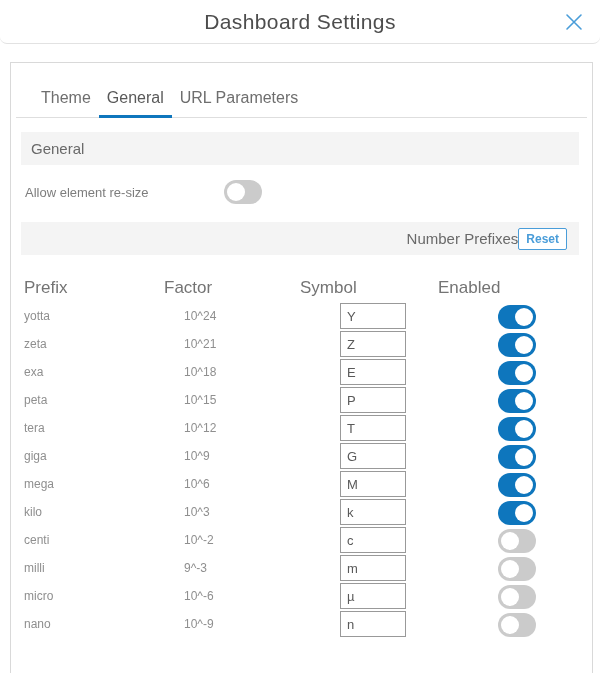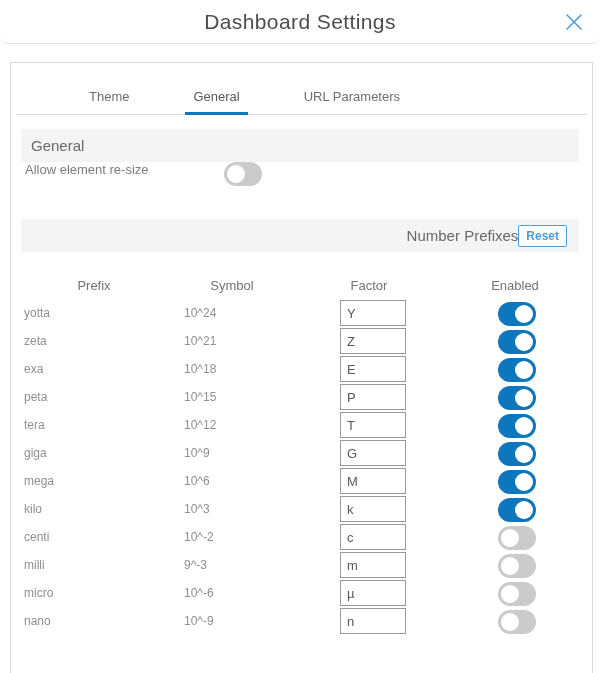--- a/index.html
+++ b/index.html
@@ -45,25 +45,24 @@
   }
   
   .tabs{
     display:flex;
     padding:26px 0 0 17px;
     margin:0 5px;
     border-bottom:1px solid #dedede;
   }
   .tab{
     padding:0 8px 8px 8px;
-    font-size:13px;color:#6e6e6e;
+    font-size:16px;color:#6e6e6e;
     margin-bottom:-1px;
     cursor:pointer;
     white-space:nowrap;
-    margin-left:48px;
   }
   .tab.active{
     border-bottom:3px solid var(--underline);
     color:#595959;
   }
   
   .section-header{
     margin:14px 13px 0 10px;
     background:#f4f4f4;
     height:33px;
@@ -78,21 +77,21 @@
     color:var(--accent);
     font-size:12px;
     font-family:inherit;
     padding:3px 7px;
     border-radius:2px;
     cursor:pointer;
     font-weight:bold;
   }
   
   .setting-row{
-    display:flex;align-items:flex-start;
+    display:flex;align-items:center;
     height:54px;
     padding-left:14px;
   }
   .setting-row .srow-label{
     width:199px;
     font-size:13px;color:#7d7d7d;
   }
   
   .toggle{
     width:38px;height:24px;border-radius:12px;
@@ -109,21 +108,21 @@
   .toggle.off .knob{left:3px;}
   
   .prefix-table{margin-top:19px;}
   .thead,.trow{
     display:grid;
     grid-template-columns:140px 136px 138px 1fr;
     align-items:center;
     padding-left:13px;
     height:28px;
   }
-  .thead{font-size:13px;color:#747474;text-align:center;}
+  .thead{font-size:17px;color:#747474;}
   .trow{font-size:12px;color:#8f8f8f;gap:20px;}
   .symbol-input{
     width:58px;height:24px;
     border:1px solid #999;
     font-family:inherit;font-size:13px;color:#595959;
     padding:0 0 0 6px;
     background:#fff;
     display:block;
   }
   .trow .toggle{margin-top:2px;}
@@ -162,22 +161,22 @@
   </div>
 
   <div class="section-header np">
     <span>Number Prefixes</span>
     <button class="reset-btn">Reset</button>
   </div>
 
   <div class="prefix-table">
     <div class="thead">
       <span>Prefix</span>
+      <span>Factor</span>
       <span>Symbol</span>
-      <span>Factor</span>
       <span>Enabled</span>
     </div>
     <div id="prefix-rows">
     <div class="trow">
       <span>yotta</span>
       <span>10^24</span>
       <span>
             <input class="symbol-input" type="text" value="Y" style="">
           </span>
       <div class="toggle on">

